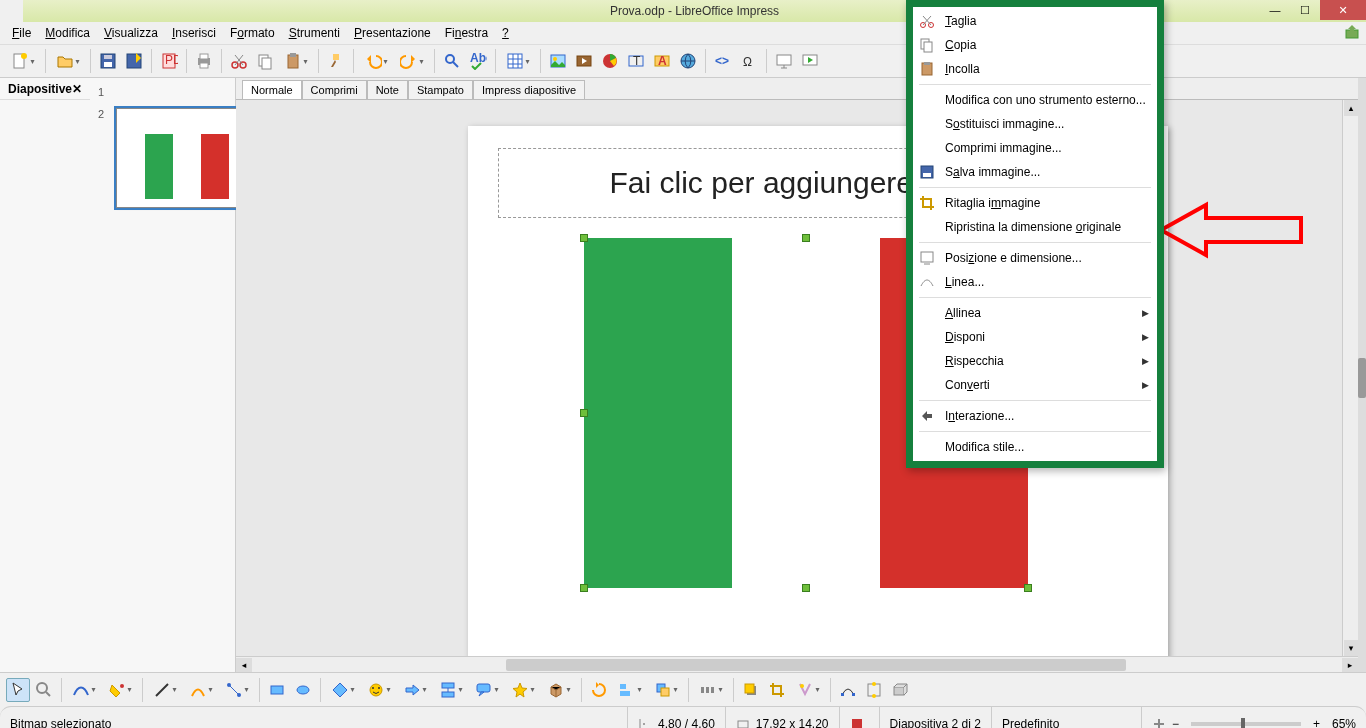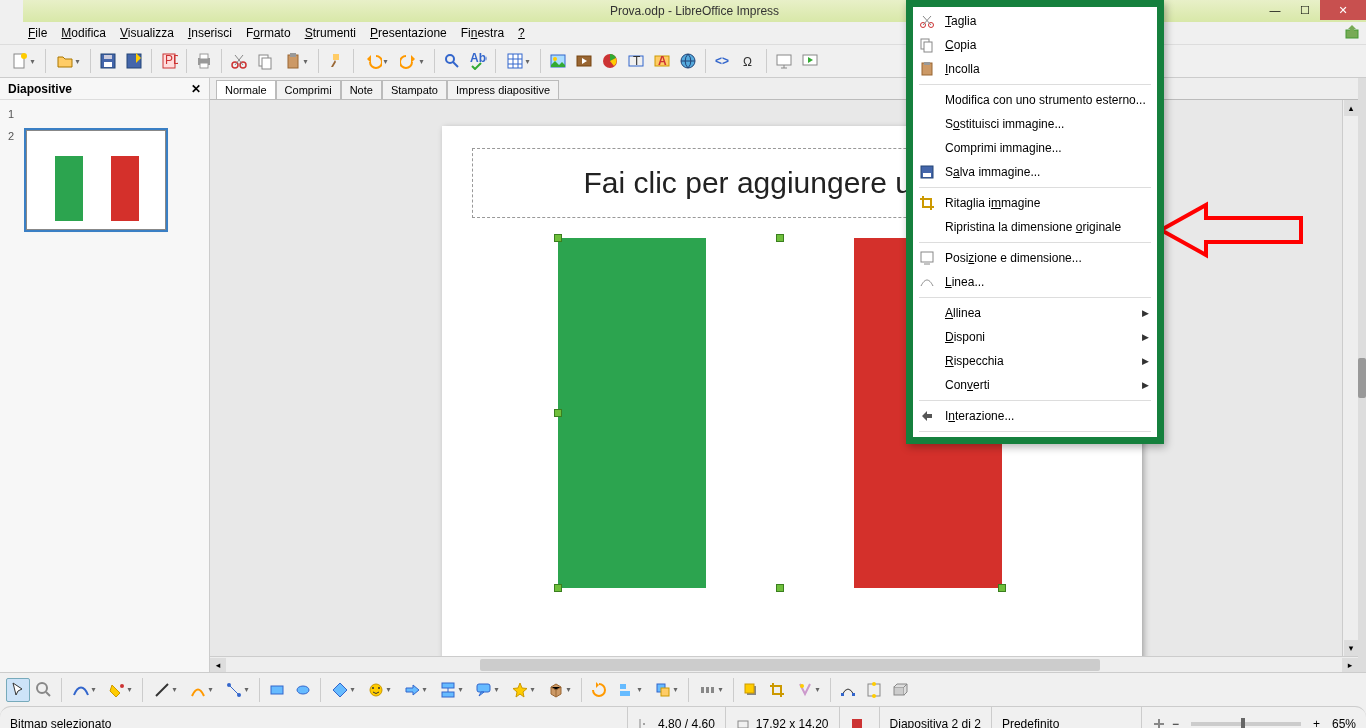--- a/index.html
+++ b/index.html
@@ -8,37 +8,37 @@
 
 .titlebar { height: 22px; background: linear-gradient(#e8f0c8, #d8e8a8); display: flex; align-items: center; position: relative; margin-left: 23px; }
 .titlebar .title { position: absolute; left: 50%; transform: translateX(-50%); font-size: 12px; color: #333; }
 .winbtns { position: absolute; right: 0; top: 0; display: flex; }
 .winbtn { width: 30px; height: 20px; display: flex; align-items: center; justify-content: center; font-size: 11px; }
 .winbtn.close { background: #c8504f; color: #fff; width: 46px; }
 .updater { position: absolute; right: 4px; top: 24px; width: 18px; height: 18px; }
 .updater svg { width: 16px; height: 16px; }
 
 
-.menubar { height: 22px; background: #f0f0f0; display: flex; align-items: center; padding: 0 22px; gap: 2px; }
+.menubar { height: 22px; background: #f0f0f0; display: flex; align-items: center; padding: 0 6px; gap: 2px; }
 .menubar span { padding: 2px 6px; cursor: default; }
 .menubar span u { text-decoration: underline; }
 
 
 .toolbar { height: 34px; background: #f0f0f0; border-top: 1px solid #ddd; border-bottom: 1px solid #ccc; display: flex; align-items: center; padding: 0 6px; gap: 2px; }
 .tbicon { width: 24px; height: 24px; display: flex; align-items: center; justify-content: center; border-radius: 2px; }
 .tbicon.drop { width: 34px; }
 .tbicon svg { width: 18px; height: 18px; }
 .sep { width: 1px; height: 24px; background: #ccc; margin: 0 3px; }
 .dd { font-size: 8px; color: #666; margin-left: 1px; }
 
 
 .main { display: flex; height: 594px; }
 
 
-.slidepanel { width: 210px; background: #f7f7f7; border-right: 1px solid #ccc; display: flex; flex-direction: column; }
+.slidepanel { width: 236px; background: #f7f7f7; border-right: 1px solid #ccc; display: flex; flex-direction: row; }
 .panelhdr { height: 22px; display: flex; align-items: center; padding: 0 8px; font-weight: bold; border-bottom: 1px solid #ddd; }
 .panelhdr .x { margin-left: auto; cursor: default; }
 .thumbs { padding: 8px; }
 .thumb { display: flex; gap: 6px; margin-bottom: 10px; }
 .thumb .num { width: 12px; font-size: 11px; color: #555; }
 .thumb .slide { width: 140px; height: 100px; background: #fff; border: 1px solid #888; position: relative; box-shadow: 1px 1px 2px rgba(0,0,0,.2); }
 .thumb.sel .slide { outline: 2px solid #3a7fc4; }
 .t1-title { position: absolute; top: 12px; left: 0; right: 0; text-align: center; color: #c00; font-weight: bold; font-style: italic; font-size: 10px; font-family: serif; }
 .t1-sub   { position: absolute; top: 50px; left: 0; right: 0; text-align: center; font-size: 7px; color: #333; }
 .t2-g { position: absolute; left: 28px; top: 25px; width: 28px; height: 65px; background: #2ca44f; }
@@ -477,20 +477,24 @@
   <div class="ctxsep"></div>
   <div class="ctxitem">
     <span class="ctxicon">
         <svg viewBox="0 0 16 16">
           <path d="M3 8l5-5v3h5v4h-5v3z" fill="#555"></path>
         </svg>
       </span>
     <span class="ctxlabel">I<u class="acc">n</u>terazione...</span>
   </div>
   <div class="ctxsep"></div>
+  <div class="ctxitem">
+      <span class="ctxicon"></span>
+      <span class="ctxlabel">Modifica stile...</span>
+    </div>
 </div>
 
 <div class="drawbar">
   <div class="tbicon" style="background:#cde3f8;border:1px solid #7ab;">
       <svg viewBox="0 0 18 18">
         <path d="M4 2l3 12 2-4 4-2z" fill="#fff" stroke="#333"></path>
       </svg>
     </div>
   <div class="tbicon">
       <svg viewBox="0 0 18 18">

